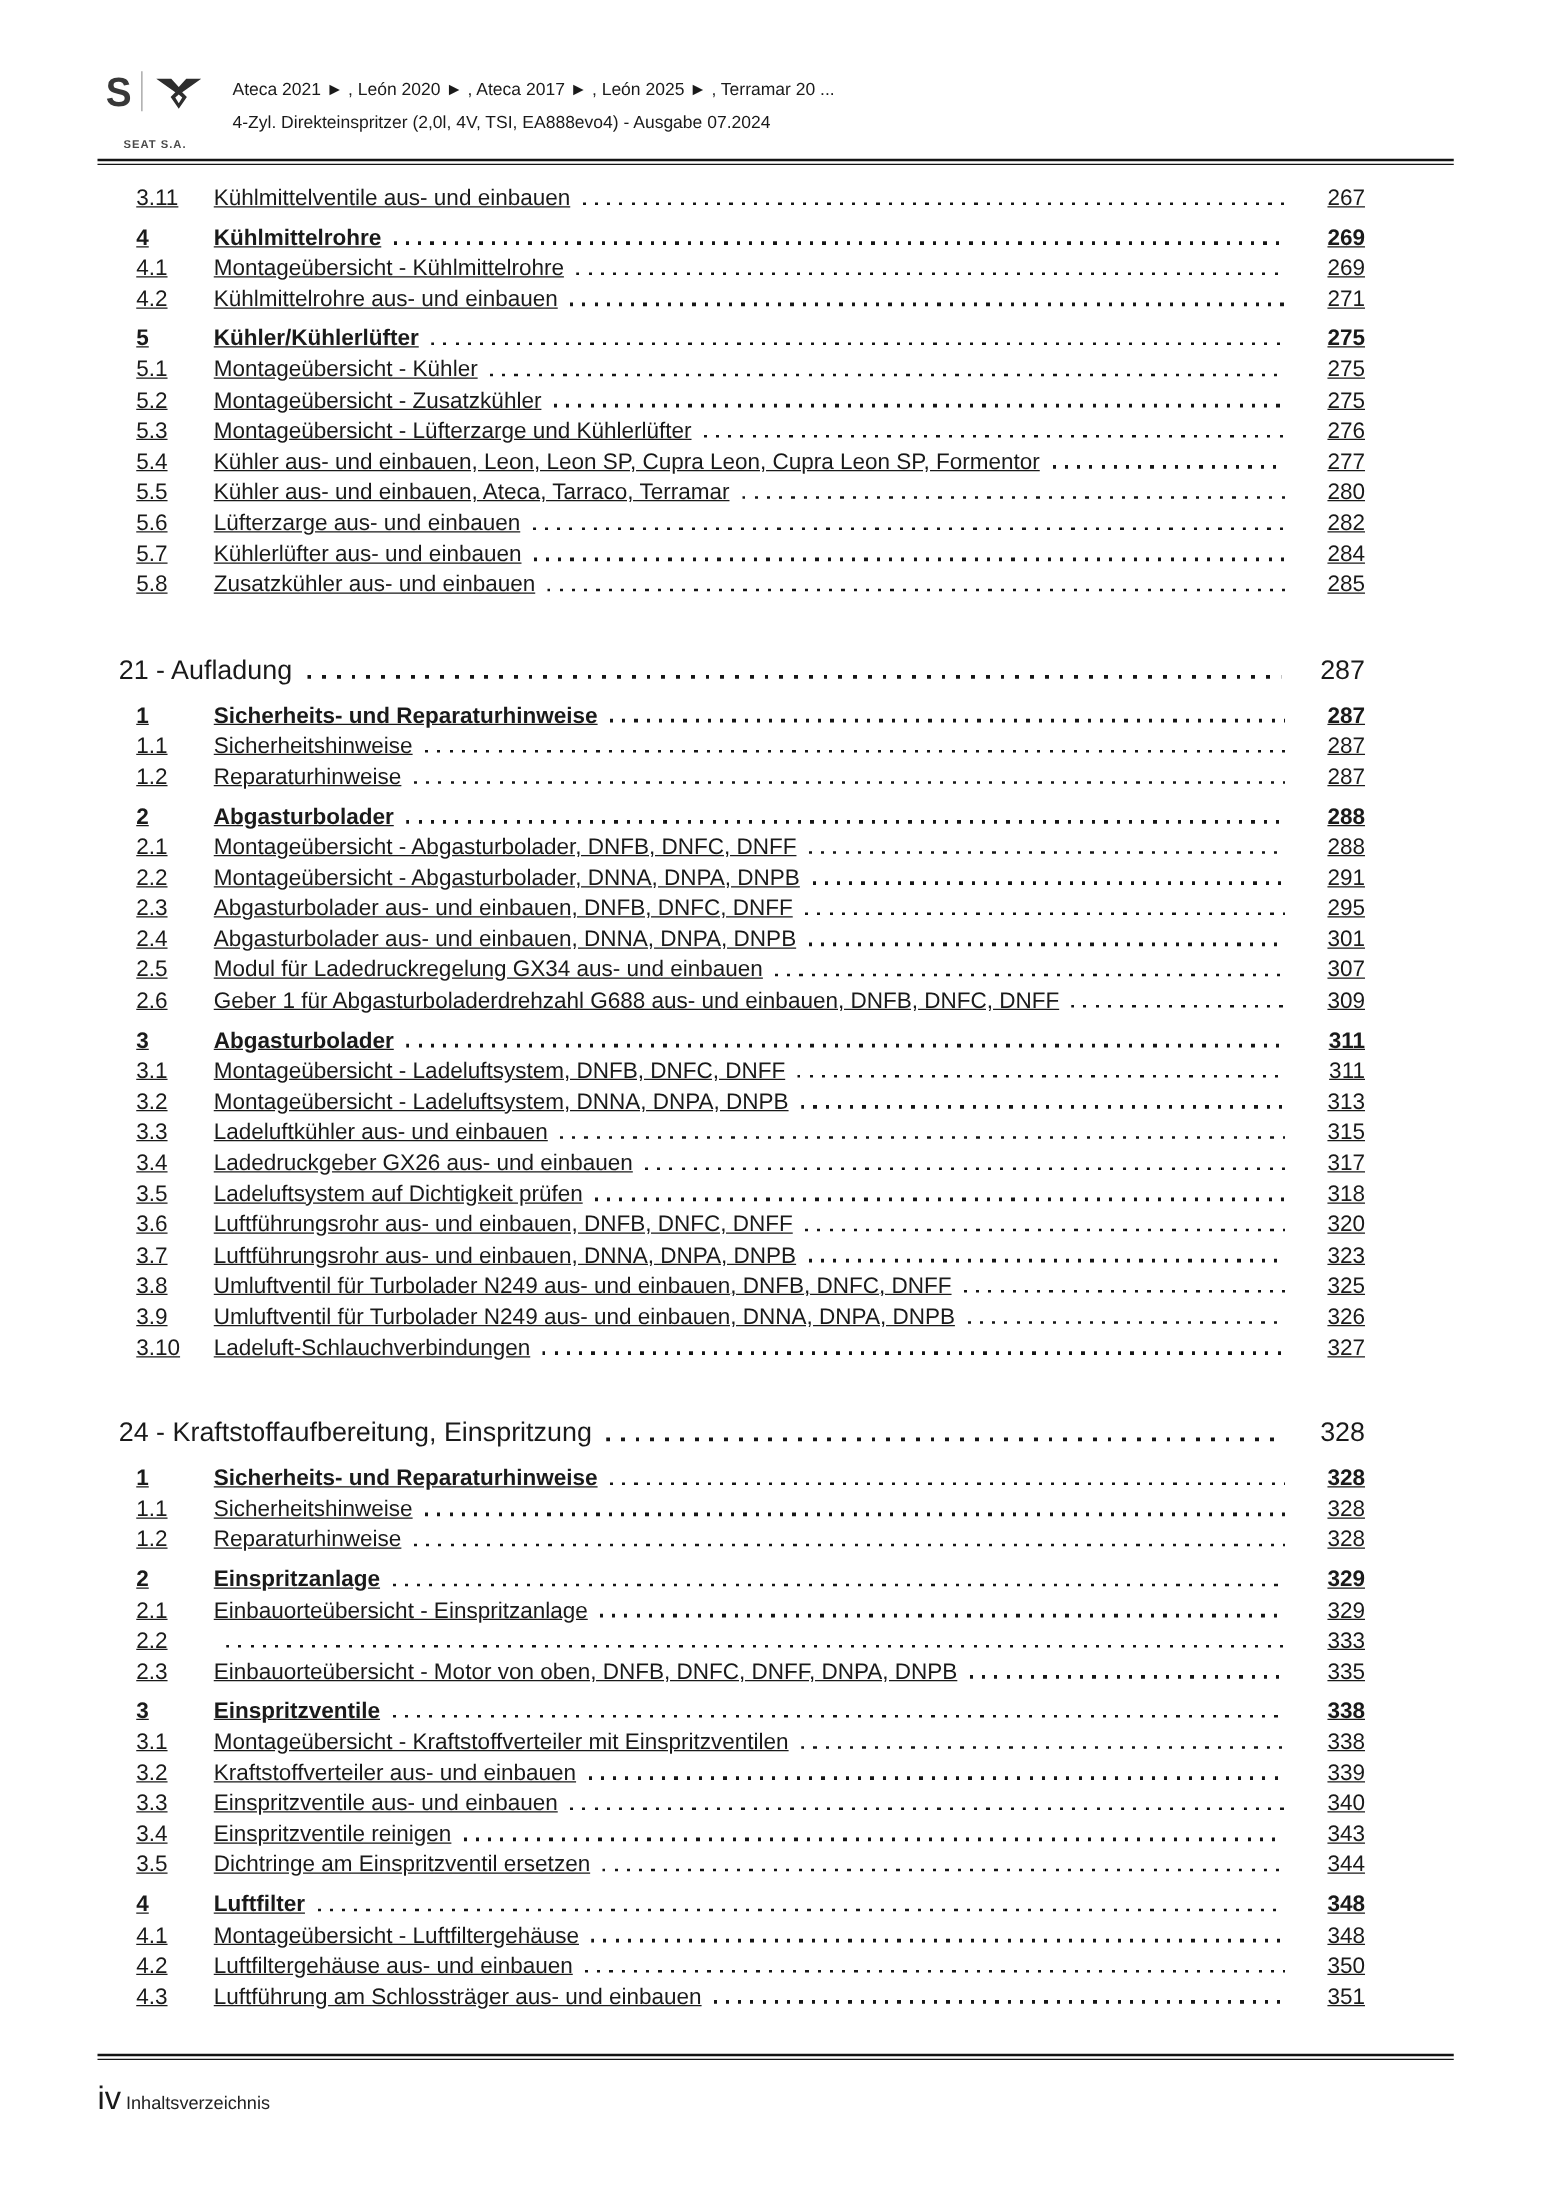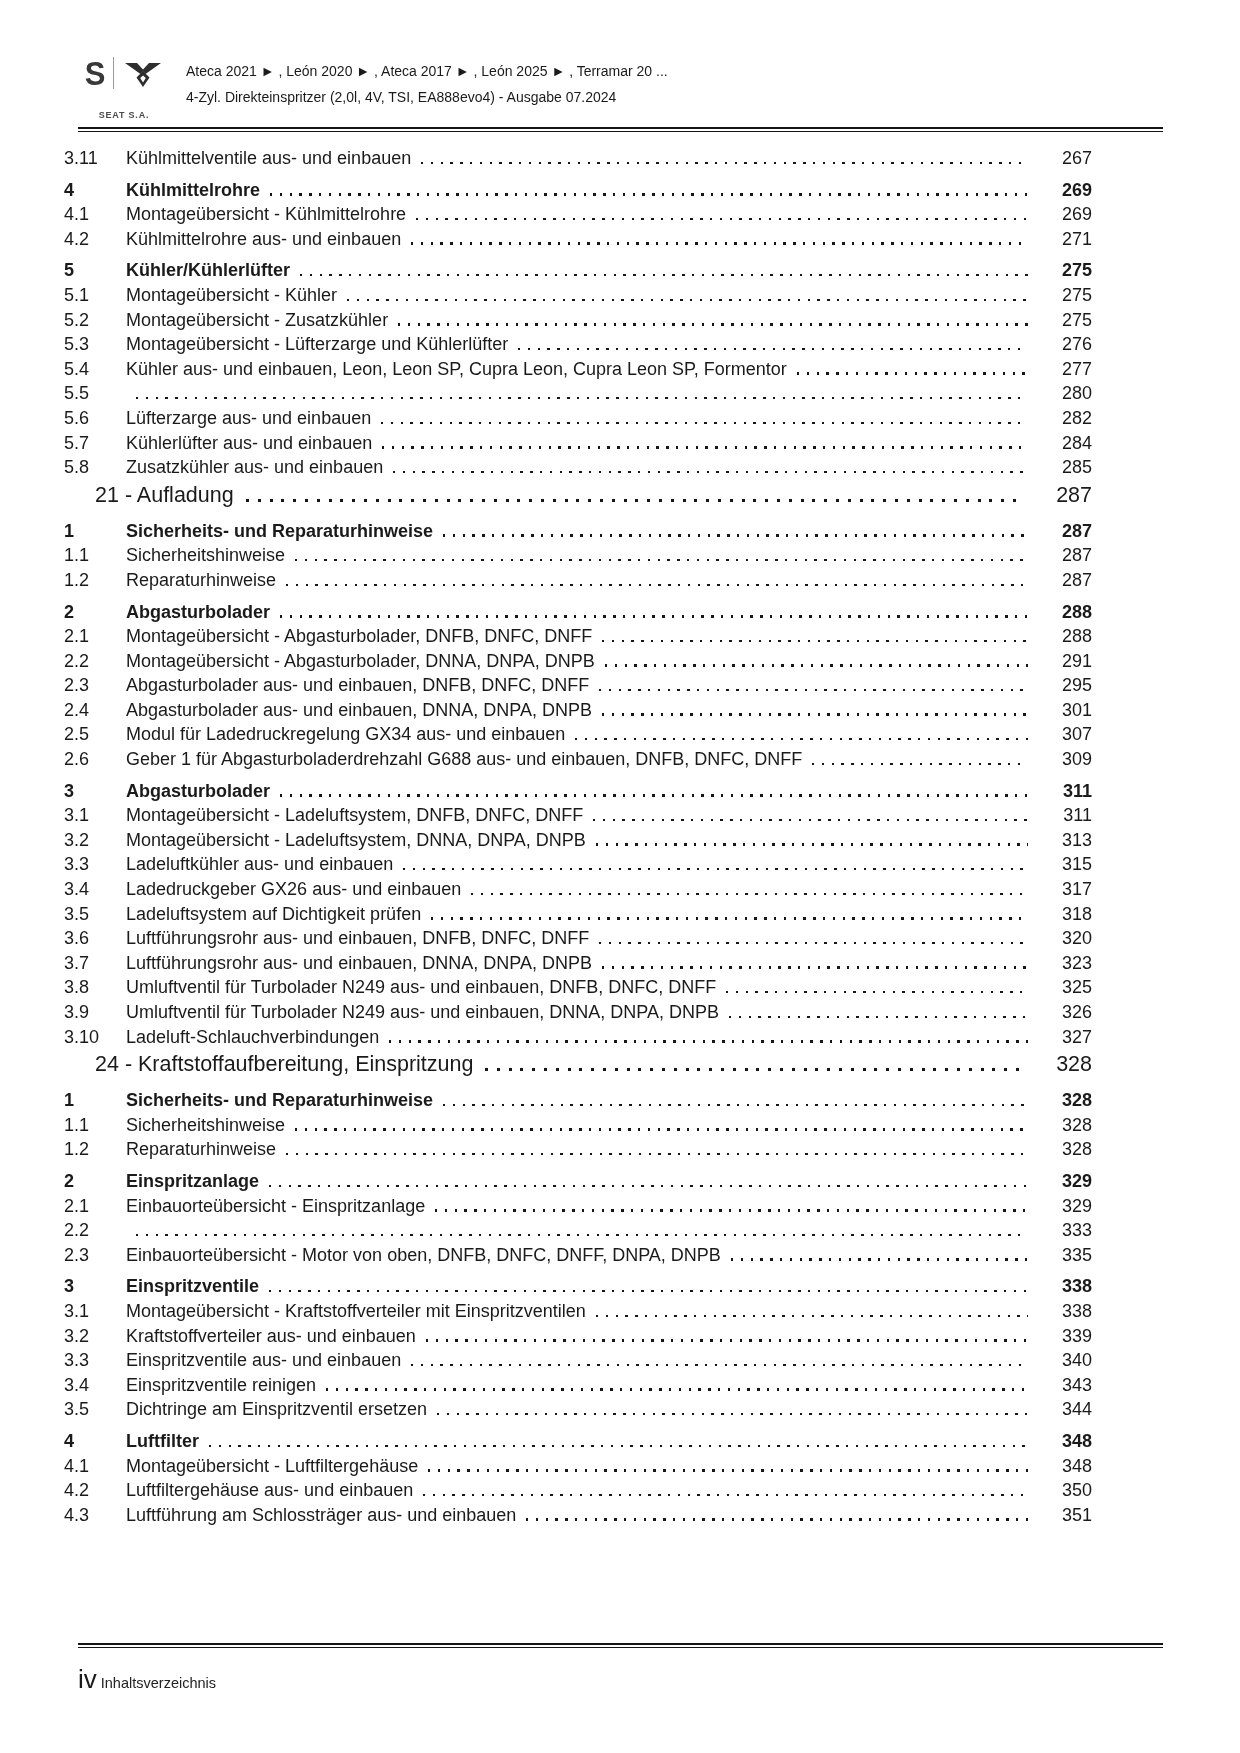--- a/index.html
+++ b/index.html
@@ -22,31 +22,31 @@
   .header-titles{font-size:14px;line-height:26px;padding-top:4px;white-space:nowrap;}
 
   .header-rule{
     position:absolute;top:127px;left:78px;right:77px;height:2px;
     border-top:2px solid #141414;border-bottom:1px solid #141414;
   }
 
   
   .toc{position:absolute;top:146px;left:0;right:0;padding-right:148px;}
   .row{display:flex;align-items:baseline;font-size:18px;line-height:24.6px;}
-  .entry{padding-left:64px;}
+  .entry{padding-left:109px;text-decoration:underline;}
   .entry .num{width:62px;flex:none;}
   .entry.bold{font-weight:bold;margin-top:7px;}
   .title{white-space:nowrap;}
   .leader{
     flex:1;min-width:14px;height:2.4px;align-self:baseline;
     background:repeating-linear-gradient(to right,#161616 0 2.4px,transparent 2.4px 9.8px);
     margin:0 6px 0 10px;
   }
   .page-num{width:58px;flex:none;text-align:right;}
-  .chapter{padding-left:95px;font-size:21.5px;line-height:30px;margin-bottom:9px;}
+  .chapter{padding-left:95px;font-size:21.5px;line-height:30px;margin-top:41px;margin-bottom:9px;}
   .chapter .leader{
     height:3px;
     background:repeating-linear-gradient(to right,#161616 0 3px,transparent 3px 11.8px);
     margin:0 3px 0 12px;
   }
   .chapter .page-num{width:64px;}
 
   
   .footer-rule{
     position:absolute;top:1643px;left:78px;right:77px;height:2px;
@@ -140,20 +140,21 @@
 
   <div class="row entry">
     <span class="num">5.4</span>
     <span class="title">Kühler aus- und einbauen, Leon, Leon SP, Cupra Leon, Cupra Leon SP, Formentor</span>
     <span class="leader"></span>
     <span class="page-num">277</span>
   </div>
 
   <div class="row entry">
     <span class="num">5.5</span>
+    <span class="title">Kühler aus- und einbauen, Ateca, Tarraco, Terramar</span>
     <span class="leader"></span>
     <span class="page-num">280</span>
   </div>
 
   <div class="row entry">
     <span class="num">5.6</span>
     <span class="title">Lüfterzarge aus- und einbauen</span>
     <span class="leader"></span>
     <span class="page-num">282</span>
   </div>

